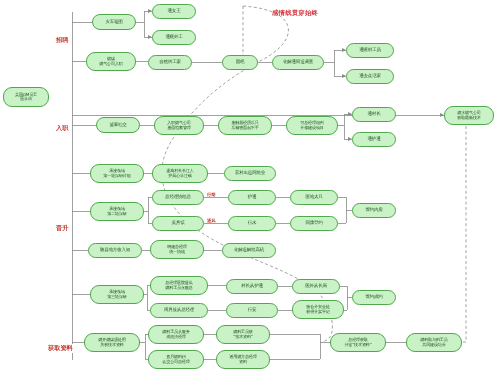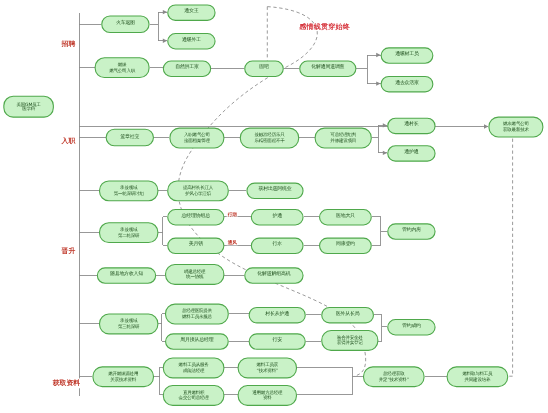--- a/index.html
+++ b/index.html
@@ -102,21 +102,21 @@
       <path d="M243 6 L243 55"></path>
       <path d="M243 6 C 300 10, 300 40, 262 60
                C 220 82, 192 108, 172 140
                C 152 172, 160 208, 210 238
                C 258 266, 320 276, 330 312
                C 336 334, 330 340, 322 342"></path>
       <path d="M466 126 L466 342 L462 342"></path>
     </g>
   </svg>
 
-  <div class="annot" style="left:272px;top:20px;text-align:right;">感情线贯穿始终</div>
+  <div class="annot" style="left:272px;top:9px;text-align:right;">感情线贯穿始终</div>
 
   <div class="stage-label" style="left:55px;top:36px;">招聘</div>
   <div class="stage-label" style="left:55px;top:124px;">入职</div>
   <div class="stage-label" style="left:55px;top:224px;">晋升</div>
   <div class="stage-label" style="left:47px;top:344px;">获取资料</div>
 
   <div class="edge-label" style="left:206px;top:192px;">行期</div>
   <div class="edge-label" style="left:206px;top:218px;">通风</div>
 
   <div id="node-host">

